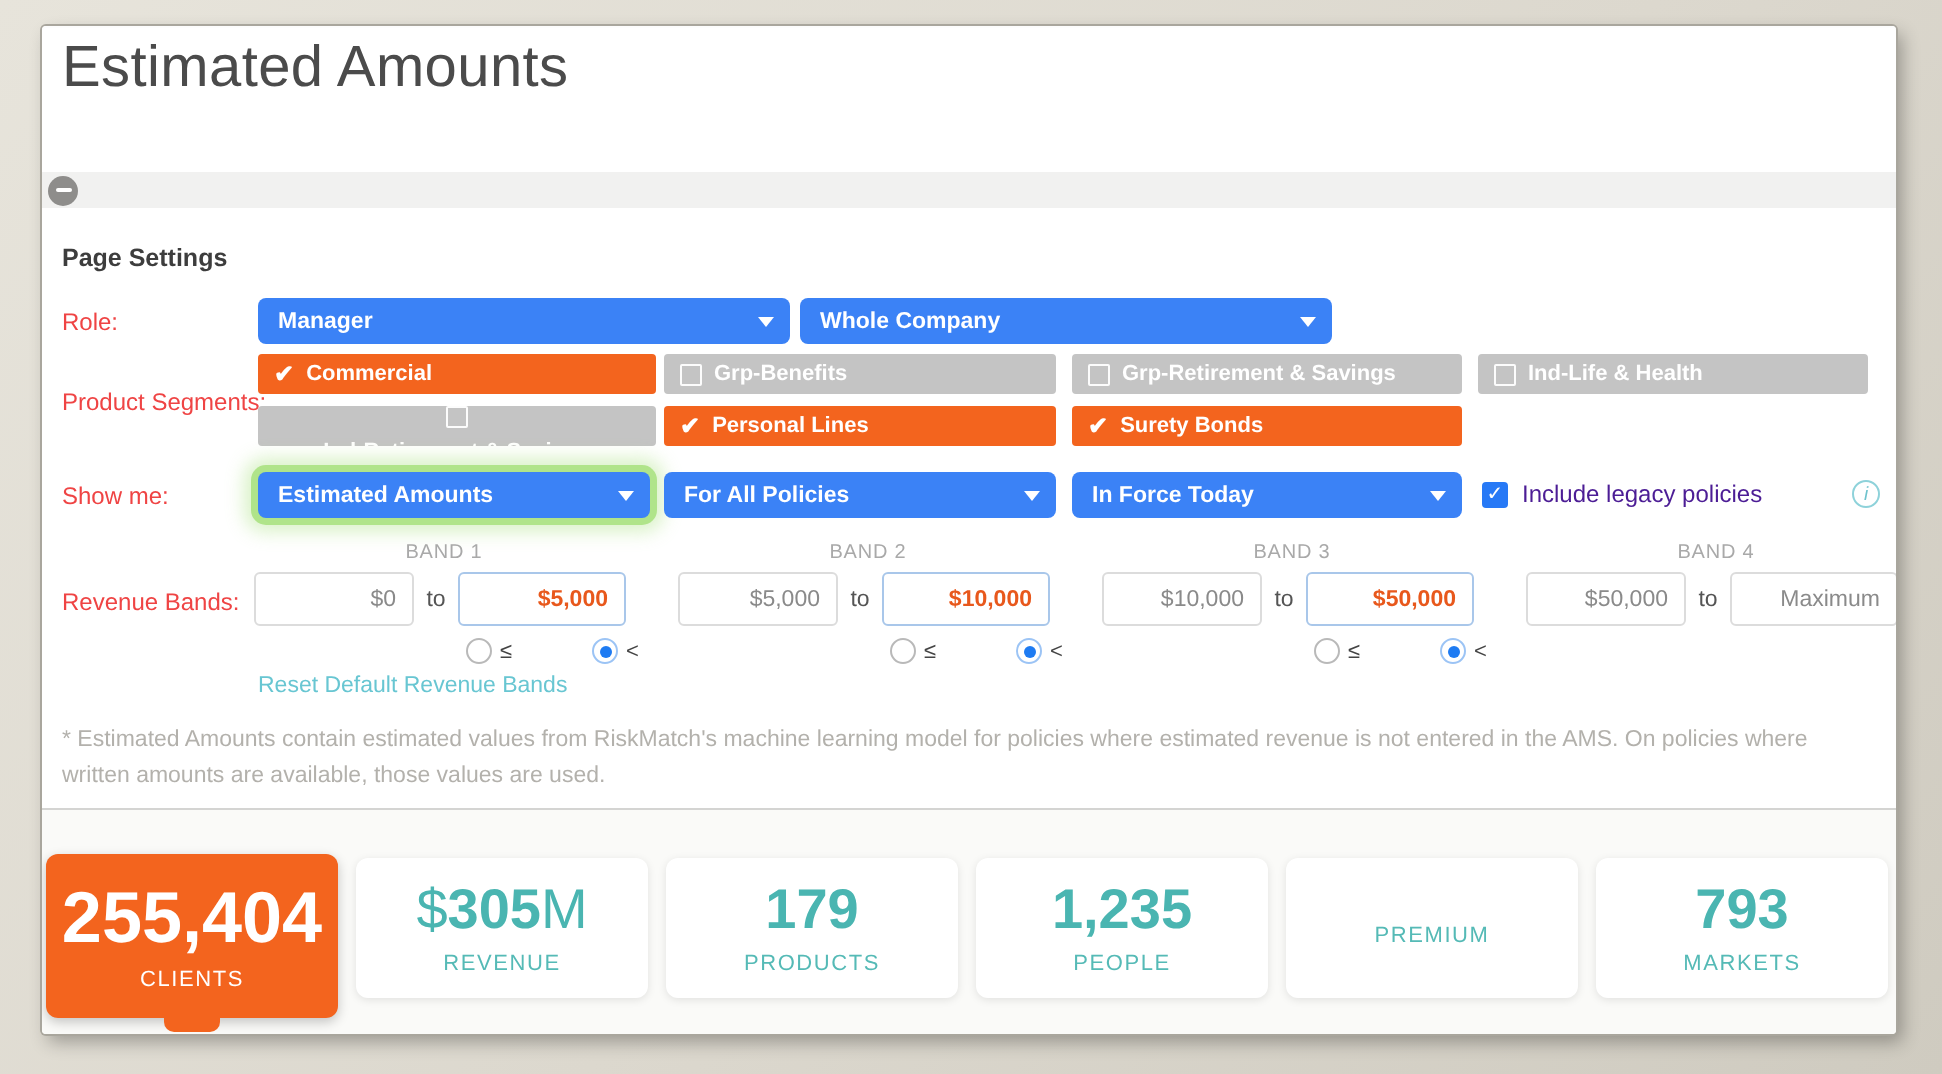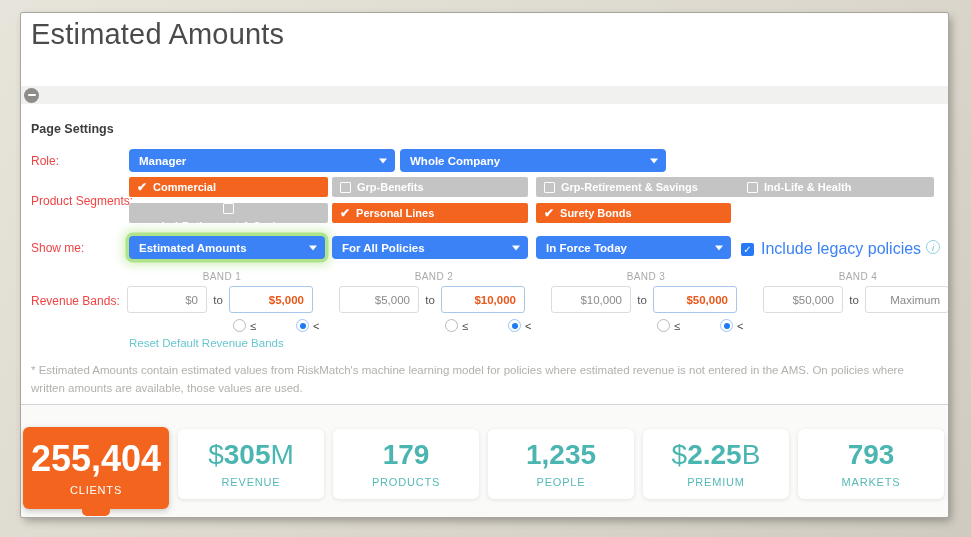--- a/index.html
+++ b/index.html
@@ -65,21 +65,21 @@
   .seg .tick { display:none; font-size:12px; line-height:1; flex:0 0 auto; }
   .seg.on { background:#f3641e; }
   .seg.on .tick { display:inline; }
   
   .legacy-wrap { position:absolute; display:flex; align-items:center; gap:7px; }
   .cb {
     width:13px; height:13px; border-radius:2px; background:#2779f6;
     display:flex; align-items:center; justify-content:center;
     color:#fff; font-size:10px; cursor:pointer;
   }
-  .legacy-label { font-size:16px; color:#3b82f6; }
+  .legacy-label { font-size:12px; color:#4c1d95; }
   .info {
     position:absolute; width:14px; height:14px; border-radius:50%;
     border:1px solid #8ed2da; color:#6fc3cd; font-size:9.5px; font-style:italic;
     display:flex; align-items:center; justify-content:center; cursor:pointer;
   }
   
   .band { position:absolute; width:190px; }
   .band-name { text-align:center; font-size:10px; color:#a9a9a9; letter-spacing:.4px; }
   .band-inputs { display:flex; align-items:center; margin-top:4px; }
   .binput {
@@ -153,21 +153,21 @@
   <div class="row-label" style="top:181px;">Product Segments:</div>
 
   <div class="seg on" style="left:108px; top:164px; width:199px;">
     <span class="tick">✔</span>
     <span>Commercial</span>
   </div>
   <div class="seg" style="left:311px; top:164px; width:196px;">
     <span class="box"></span>
     <span>Grp-Benefits</span>
   </div>
-  <div class="seg" style="left:515px; top:164px; width:220px;">
+  <div class="seg" style="left:515px; top:164px; width:195px;">
     <span class="box"></span>
     <span>Grp-Retirement &amp; Savings</span>
   </div>
   <div class="seg" style="left:718px; top:164px; width:195px;">
     <span class="box"></span>
     <span>Ind-Life &amp; Health</span>
   </div>
   <div class="seg" style="left:108px; top:190px; width:199px;flex-direction:column;">
     <span class="box"></span>
     <span>Ind-Retirement &amp; Savings</span>
@@ -286,21 +286,20 @@
     </div>
     <div class="card">
       <div class="num"><span class="fx"></span><span>179</span><span class="fx"></span></div>
       <div class="lbl">PRODUCTS</div>
     </div>
     <div class="card">
       <div class="num"><span class="fx"></span><span>1,235</span><span class="fx"></span></div>
       <div class="lbl">PEOPLE</div>
     </div>
     <div class="card">
-      <div class="num"><span class="fx">$</span><span>2.25</span><span class="fx">B</span></div>
       <div class="lbl">PREMIUM</div>
     </div>
     <div class="card">
       <div class="num"><span class="fx"></span><span>793</span><span class="fx"></span></div>
       <div class="lbl">MARKETS</div>
     </div>
   </div>
 
 </div>
 

